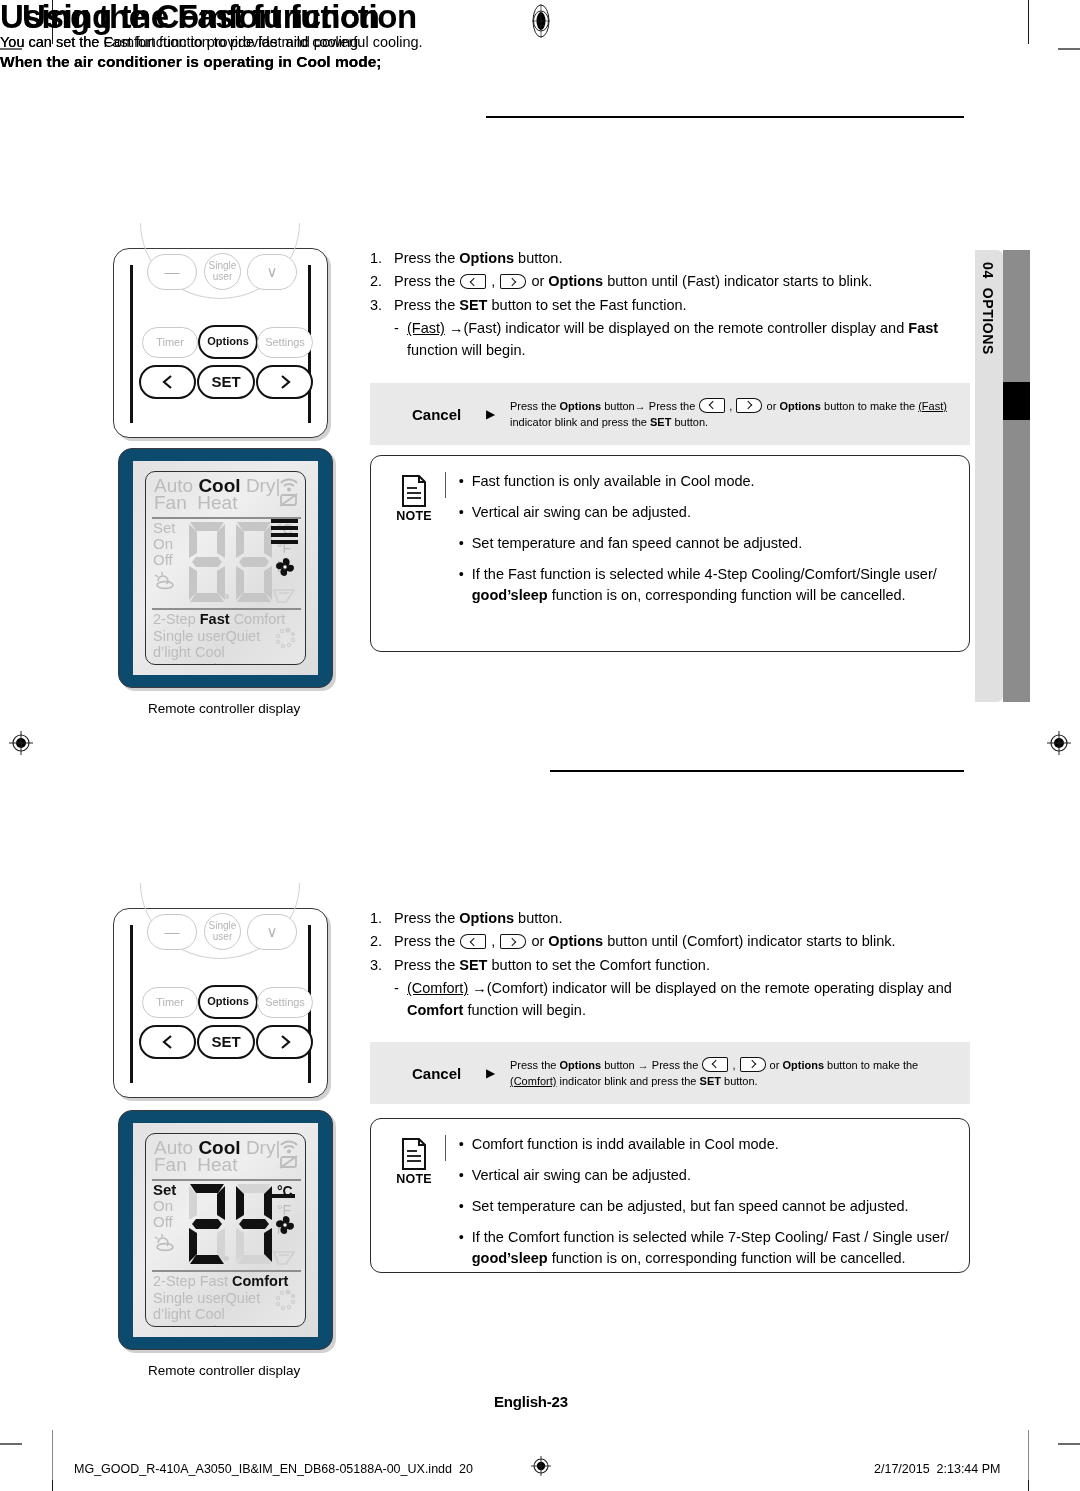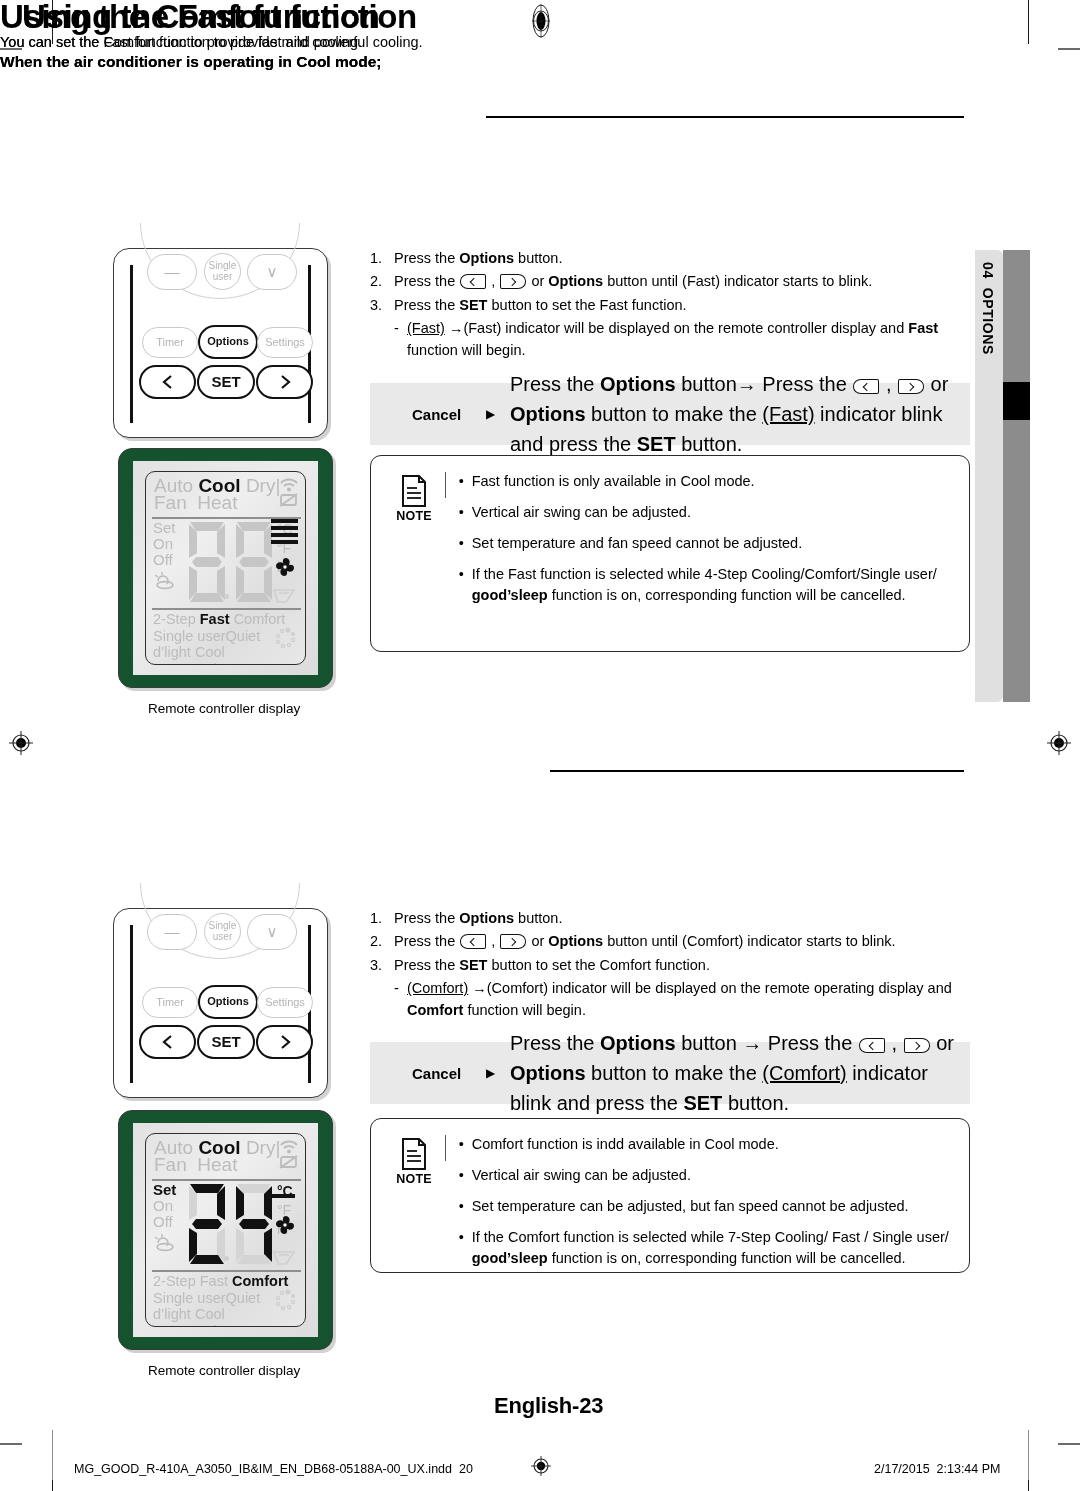--- a/index.html
+++ b/index.html
@@ -97,21 +97,21 @@
     background: #e9e9e9;
     display: flex;
     align-items: center;
     padding: 9px 12px 9px 14px;
   }
   .cancel-label {
     font-size: 15px; font-weight: bold;
     width: 74px; flex: 0 0 74px; margin-left: 28px;
   }
   .cancel-arrow { font-size: 12px; width: 24px; flex: 0 0 24px; line-height: 1.5; }
-  .cancel-text { font-size: 20px; line-height: 1.5; flex: 1 1 auto; }
+  .cancel-text { font-size: 11px; line-height: 1.5; flex: 1 1 auto; }
 
   
   .note-box {
     position: absolute;
     border: 1.6px solid #2b2b2b;
     border-radius: 11px;
     background: #fff;
     display: flex;
     padding: 14px 16px 14px 12px;
   }
@@ -162,21 +162,21 @@
     border: 1.6px solid #d2d2d2;
     border-top: none;
     border-radius: 0 0 50% 50% / 0 0 100% 100%;
   }
 
   
   .lcd-outer {
     position: absolute;
     border: 1.6px solid #3a3a3a;
     border-radius: 14px;
-    background: #14532d;
+    background: #0c4a6e;
     box-shadow: 3px 3px 0 rgba(0,0,0,0.18);
     padding: 10px;
   }
   .lcd-mid {
     position: absolute;
     background: linear-gradient(135deg,#e2e2e2 0%,#ececec 40%,#dcdcdc 100%);
   }
   .lcd {
     position: absolute;
     border: 1.8px solid #2f2f2f;
@@ -218,21 +218,21 @@
     transform-origin: left top;
     font-size: 14px;
     font-weight: bold;
     letter-spacing: 0.6px;
     white-space: nowrap;
   }
 
   
   .page-label {
     position: absolute;
-    font-size: 22px; font-weight: bold;
+    font-size: 15px; font-weight: bold;
     letter-spacing: -0.2px;
   }
   .footer-text {
     position: absolute;
     font-size: 12.5px;
     white-space: nowrap;
   }
 </style>
 </head>
 <body>

